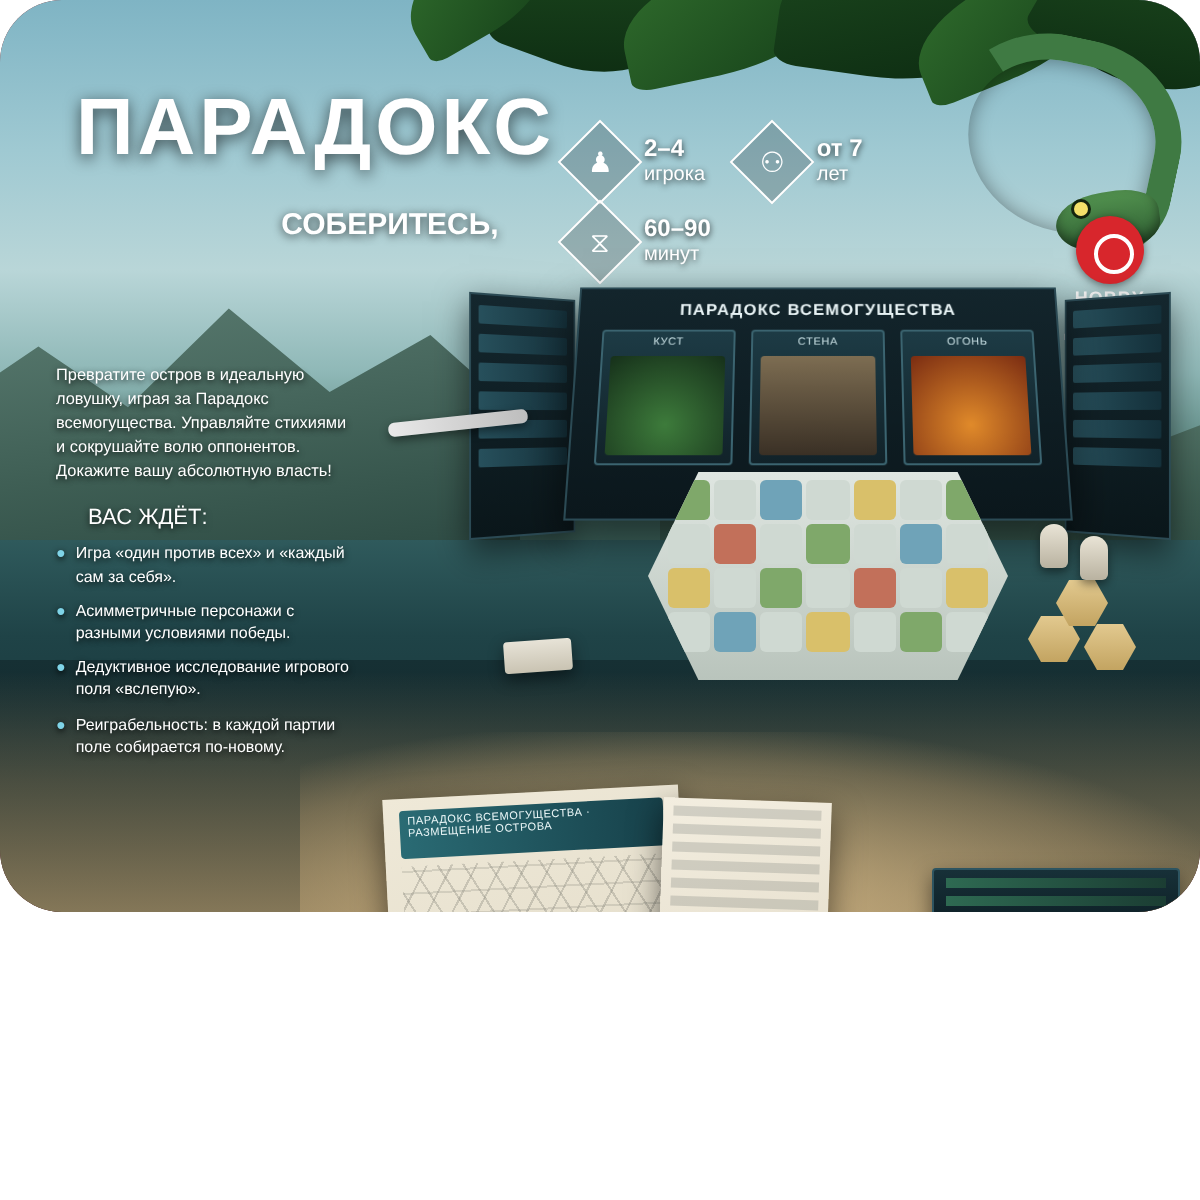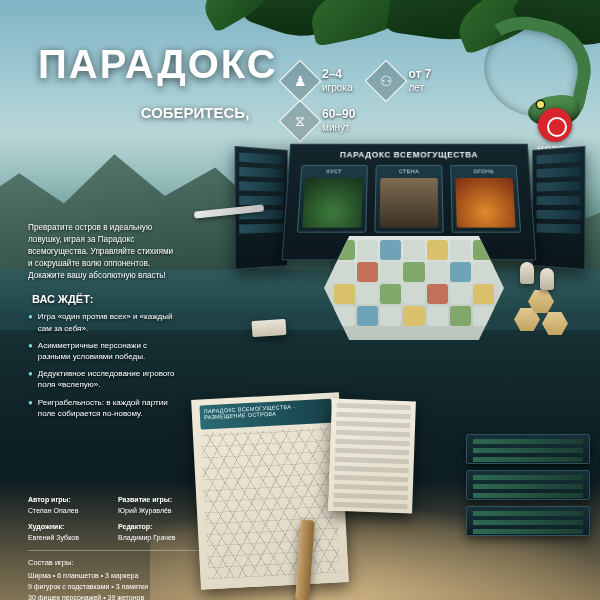--- a/index.html
+++ b/index.html
@@ -5,23 +5,24 @@
   * { box-sizing: border-box; }
   html, body {
     margin: 0; padding: 0;
     width: 600px; height: 600px;
     font-family: "Liberation Sans", sans-serif;
     background: #ffffff;
     overflow: hidden;
   }
   #page {
     position: relative;
-    width: 600px; height: 600px;
+    width: 600px; height: 456px;
     background: #7f1d1d;
     overflow: hidden;
+    border-radius: 31px;
   }
 
   
   .bg-sky {
     position: absolute; left: 0; top: 0; width: 600px; height: 300px;
     background: linear-gradient(180deg,#7fb4c4 0%, #9fc9d2 25%, #b9d6d8 45%, #8fb8b7 62%, #4d7b72 80%, #2e4f49 100%);
   }
   .bg-mountain-l {
     position: absolute; left: -20px; top: 120px; width: 280px; height: 190px;
     background: linear-gradient(170deg,#5d7f73 0%, #3d5c52 55%, #24403a 100%);
@@ -131,24 +132,23 @@
     position: absolute; left: 28px; top: 182px; width: 150px;
     color: #ffffff;
   }
   .lp-lead {
     font-size: 10px; font-weight: bold; line-height: 1.35; margin-bottom: 8px;
     text-shadow: 0 1px 3px rgba(0,0,0,.8);
   }
   .lp-para {
     font-size: 8.2px; line-height: 1.45; margin-bottom: 7px;
     text-shadow: 0 1px 3px rgba(0,0,0,.85);
-    margin-top: 40px;
   }
   .lp-head {
-    font-size: 11px; font-weight: bold; margin: 12px 4px 6px;
+    font-size: 11px; font-weight: normal; margin: 12px 16px 6px;
     text-shadow: 0 1px 3px rgba(0,0,0,.8);
   }
   .bullet { display: flex; gap: 5px; font-size: 8px; line-height: 1.4; margin-bottom: 6px; text-shadow: 0 1px 3px rgba(0,0,0,.85); }
   .bullet .dot { color: #7fd4e8; }
 
   
   .credits {
     position: absolute; left: 28px; top: 495px; width: 176px; color: #fff;
     font-size: 7px; line-height: 1.5;
   }

